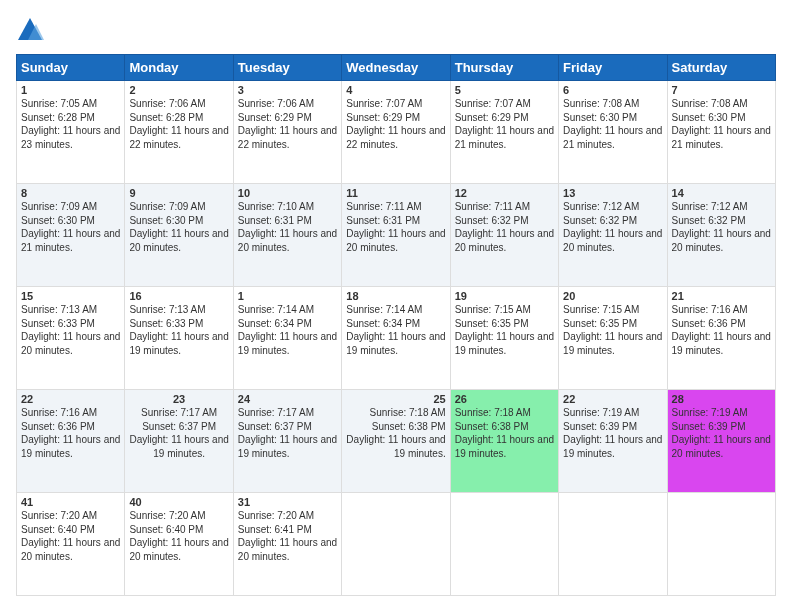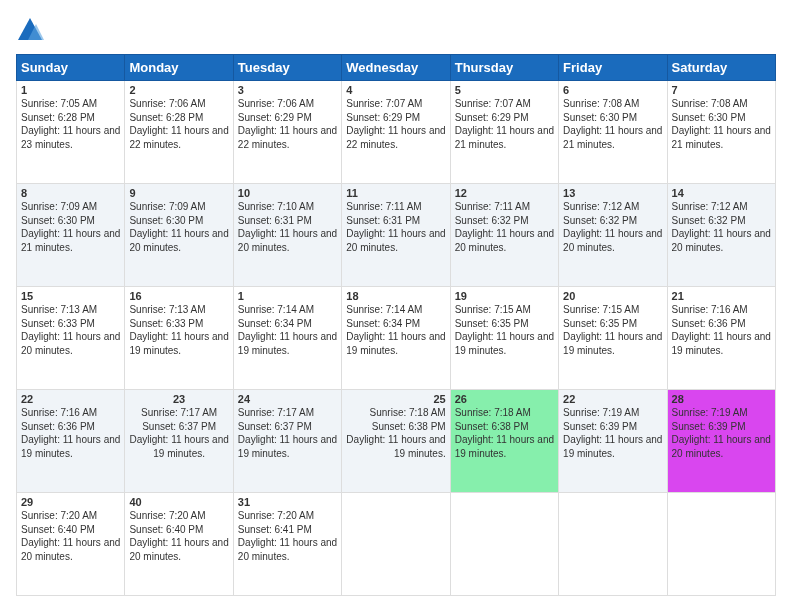--- a/index.html
+++ b/index.html
@@ -251,21 +251,21 @@
           <span class="day-num">22</span>
           <div class="day-content">Sunrise: 7:19 AM<br>Sunset: 6:39 PM<br>Daylight: 11 hours and 19 minutes.</div>
         </td>
           <td style="background: #d946ef;">
           <span class="day-num">28</span>
           <div class="day-content">Sunrise: 7:19 AM<br>Sunset: 6:39 PM<br>Daylight: 11 hours and 20 minutes.</div>
         </td>
         </tr>
         <tr>
           <td>
-          <span class="day-num">29</span>
+          <span class="day-num">41</span>
           <div class="day-content">Sunrise: 7:20 AM<br>Sunset: 6:40 PM<br>Daylight: 11 hours and 20 minutes.</div>
         </td>
           <td>
           <span class="day-num">40</span>
           <div class="day-content">Sunrise: 7:20 AM<br>Sunset: 6:40 PM<br>Daylight: 11 hours and 20 minutes.</div>
         </td>
           <td>
           <span class="day-num">31</span>
           <div class="day-content">Sunrise: 7:20 AM<br>Sunset: 6:41 PM<br>Daylight: 11 hours and 20 minutes.</div>
         </td>

